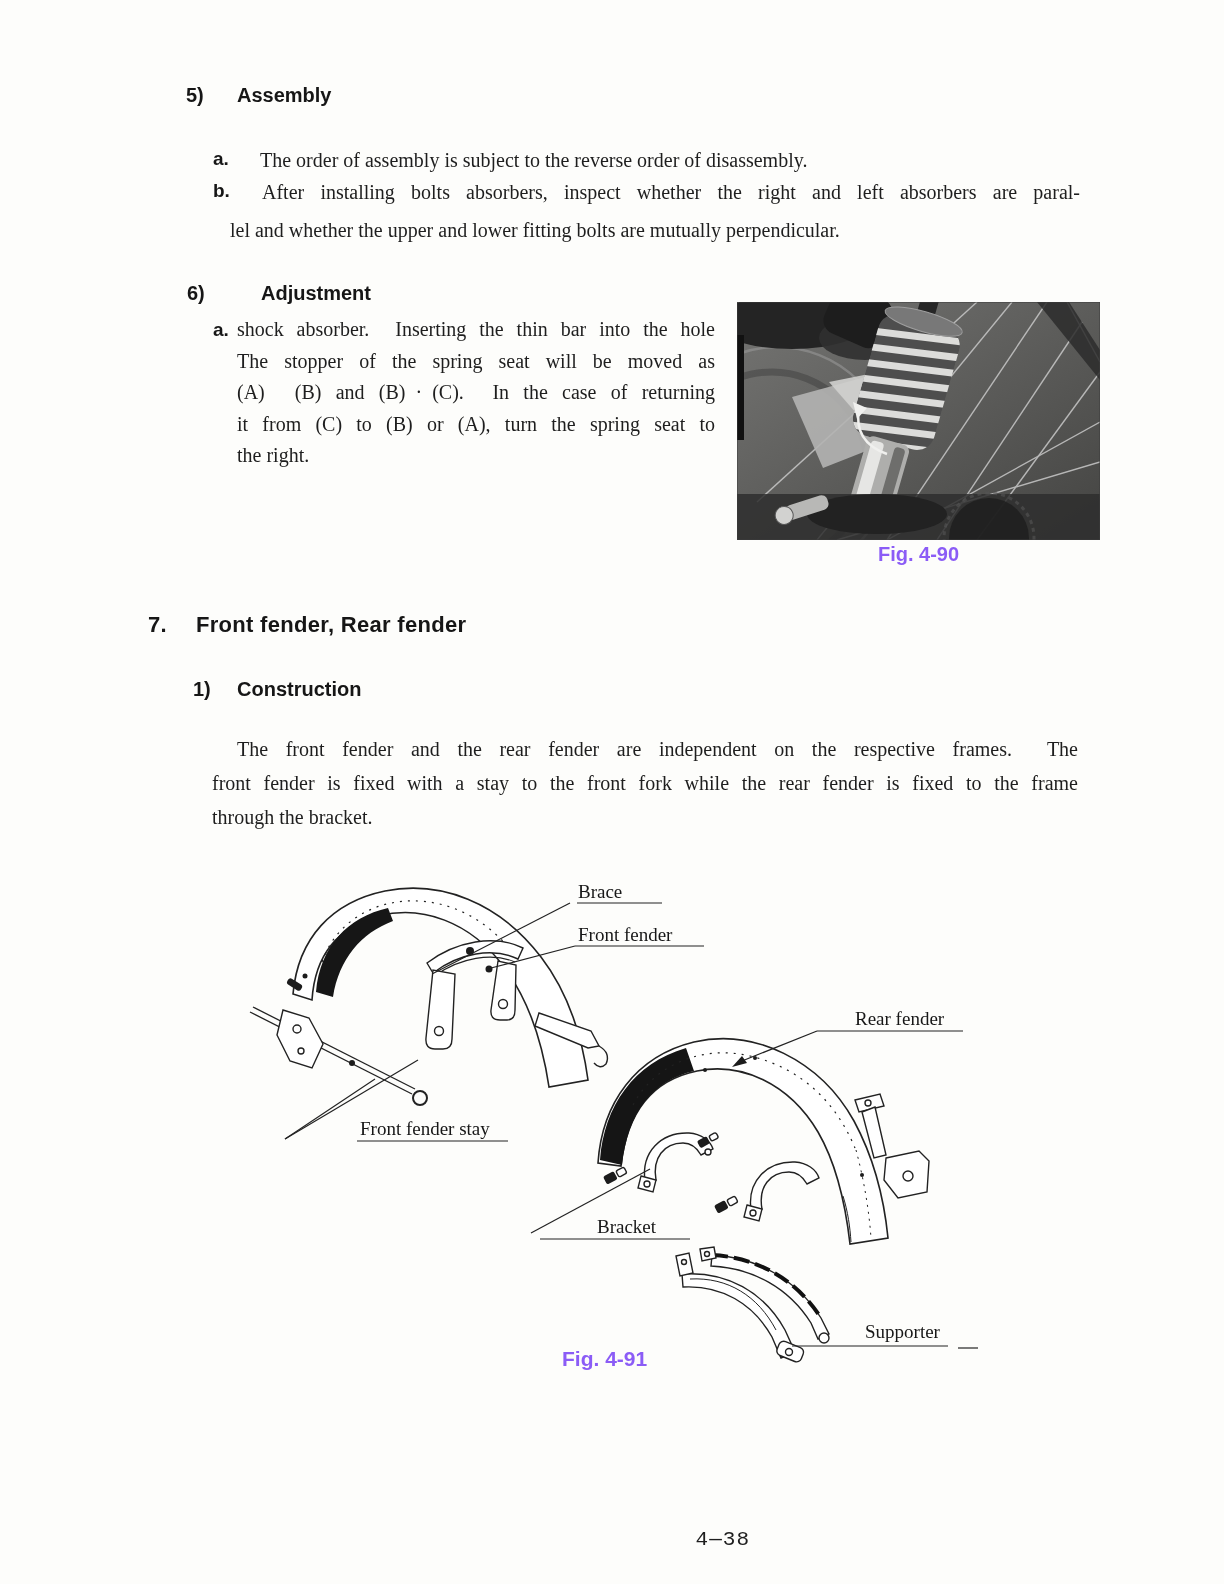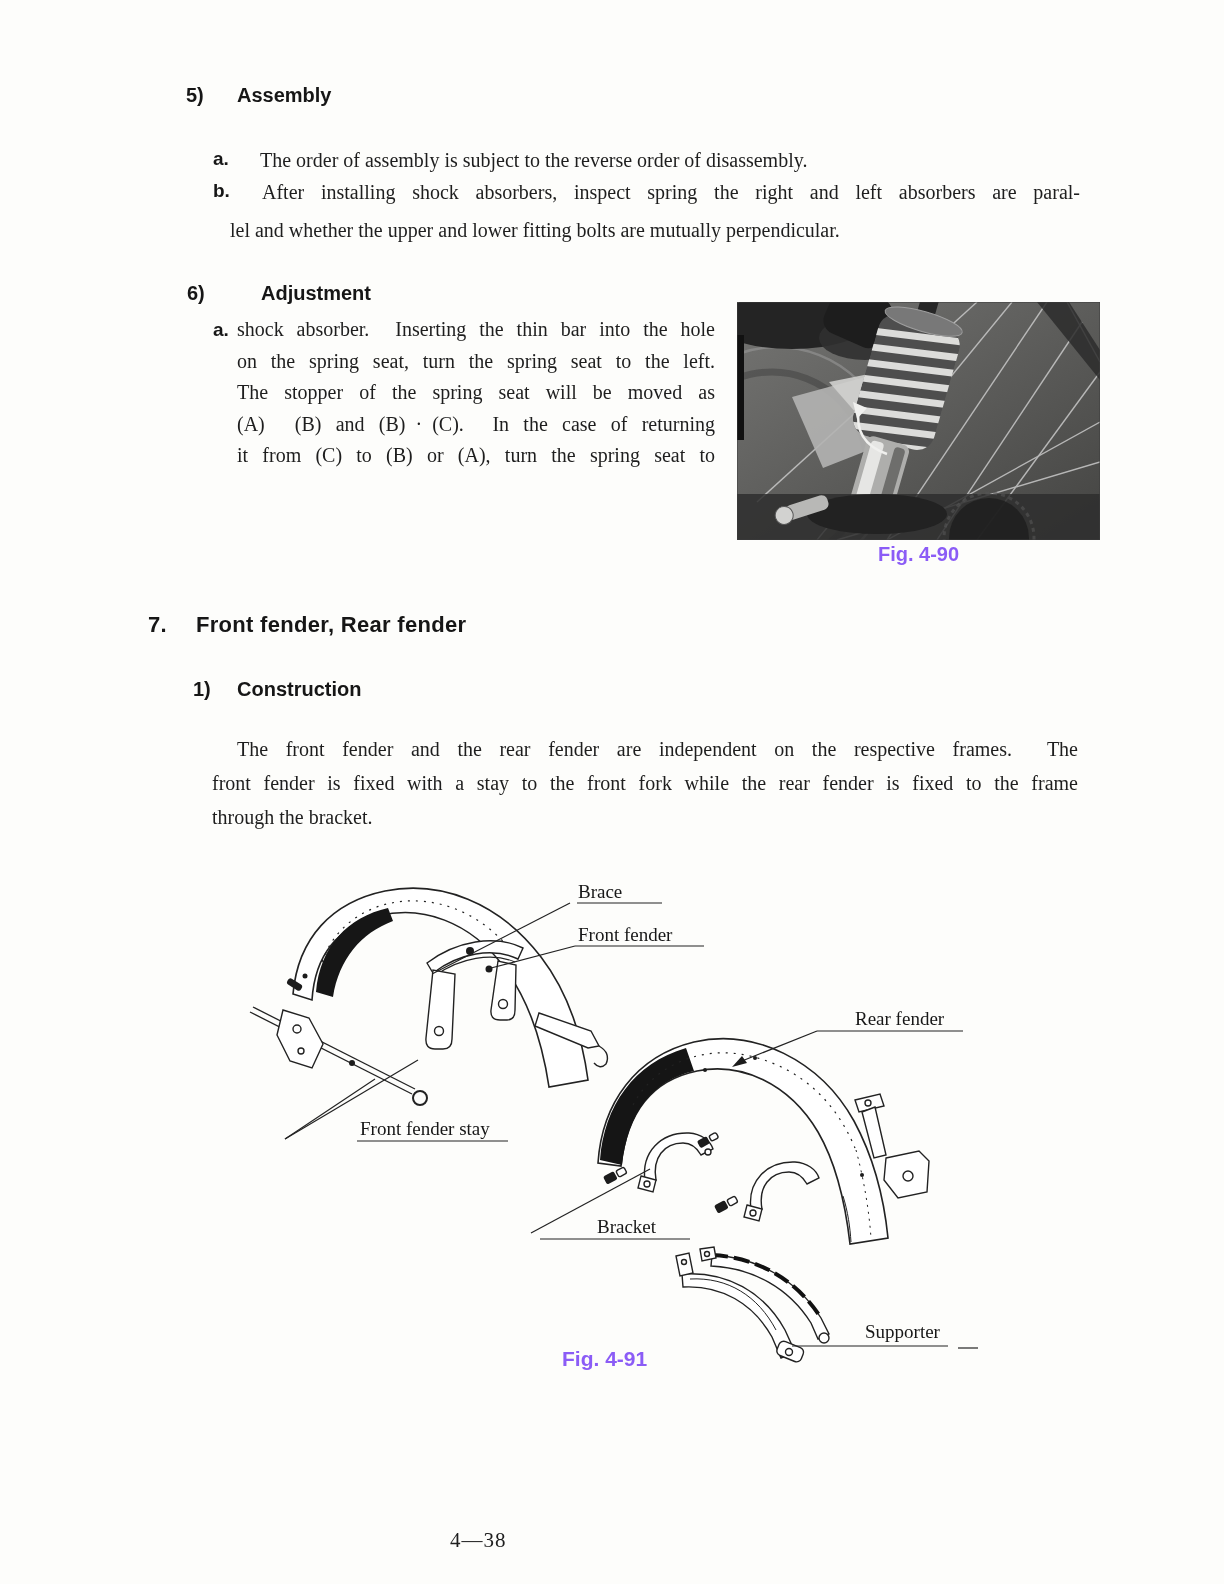--- a/index.html
+++ b/index.html
@@ -7,47 +7,47 @@
         font-family:"Liberation Serif",serif;color:#1e1e1e;overflow:hidden;}
   .abs{position:absolute;}
   .sans{font-family:"Liberation Sans",sans-serif;font-weight:700;color:#161616;}
   .h20{font-size:20px;line-height:22px;}
   .h22{font-size:22px;line-height:24px;letter-spacing:.3px;}
   .body20{font-size:20px;line-height:31.6px;}
   .jline{text-align:justify;text-align-last:justify;}
   .cap{font-family:"Liberation Sans",sans-serif;font-weight:700;font-size:20px;color:#8b5cf6;}
   .dlabel{font-size:19px;white-space:nowrap;color:#171717;}
   .photo-frame{position:absolute;left:737px;top:302px;width:363px;height:238px;background:#555;}
-  .pgnum{font-size:21px;letter-spacing:1px;text-align:left;}
+  .pgnum{font-size:21px;letter-spacing:1px;text-align:right;font-family:Liberation Mono, monospace;}
 </style>
 </head>
 <body>
 
 <div class="page">
 
   <div class="abs sans h20" style="left:186px;top:84px;">5)</div>
   <div class="abs sans h20" style="left:237px;top:84px;">Assembly</div>
 
   <div class="abs sans" style="left:213px;top:148px;font-size:19px;">a.</div>
   <div class="abs body20" style="left:260px;top:145px;">The order of assembly is subject to the reverse order of disassembly.</div>
 
   <div class="abs sans" style="left:213px;top:180px;font-size:19px;">b.</div>
-  <div class="abs body20 jline" style="left:262px;top:177px;width:818px;">After installing shock absorbers, inspect spring the right and left absorbers are paral-</div>
+  <div class="abs body20 jline" style="left:262px;top:177px;width:818px;">After installing bolts absorbers, inspect whether the right and left absorbers are paral-</div>
   <div class="abs body20" style="left:230px;top:215px;">lel and whether the upper and lower fitting bolts are mutually perpendicular.</div>
 
   <div class="abs sans h20" style="left:187px;top:282px;">6)</div>
   <div class="abs sans h20" style="left:237px;top:282px;margin-left:24px;">Adjustment</div>
   <div class="abs sans" style="left:213px;top:319px;font-size:19px;">a.</div>
 
   <div class="abs body20" style="left:237px;top:314px;width:478px;">
     <div class="jline">shock absorber.&nbsp; Inserting the thin bar into the hole</div>
-    <div class="jline">on the spring seat, turn the spring seat to the left.</div>
     <div class="jline">The stopper of the spring seat will be moved as</div>
     <div class="jline">(A)  (B) and (B) · (C).&nbsp; In the case of returning</div>
     <div class="jline">it from (C) to (B) or (A), turn the spring seat to</div>
+    <div>the right.</div>
   </div>
 
   <div class="photo-frame">
     <svg width="363" height="238" viewBox="0 0 363 238">
       <defs>
         <linearGradient id="pg" x1="0" y1="0" x2="1" y2="1">
           <stop offset="0" stop-color="#757573"></stop>
             <stop offset="1" stop-color="#444442"></stop>
         </linearGradient>
         <clipPath id="springClip">

